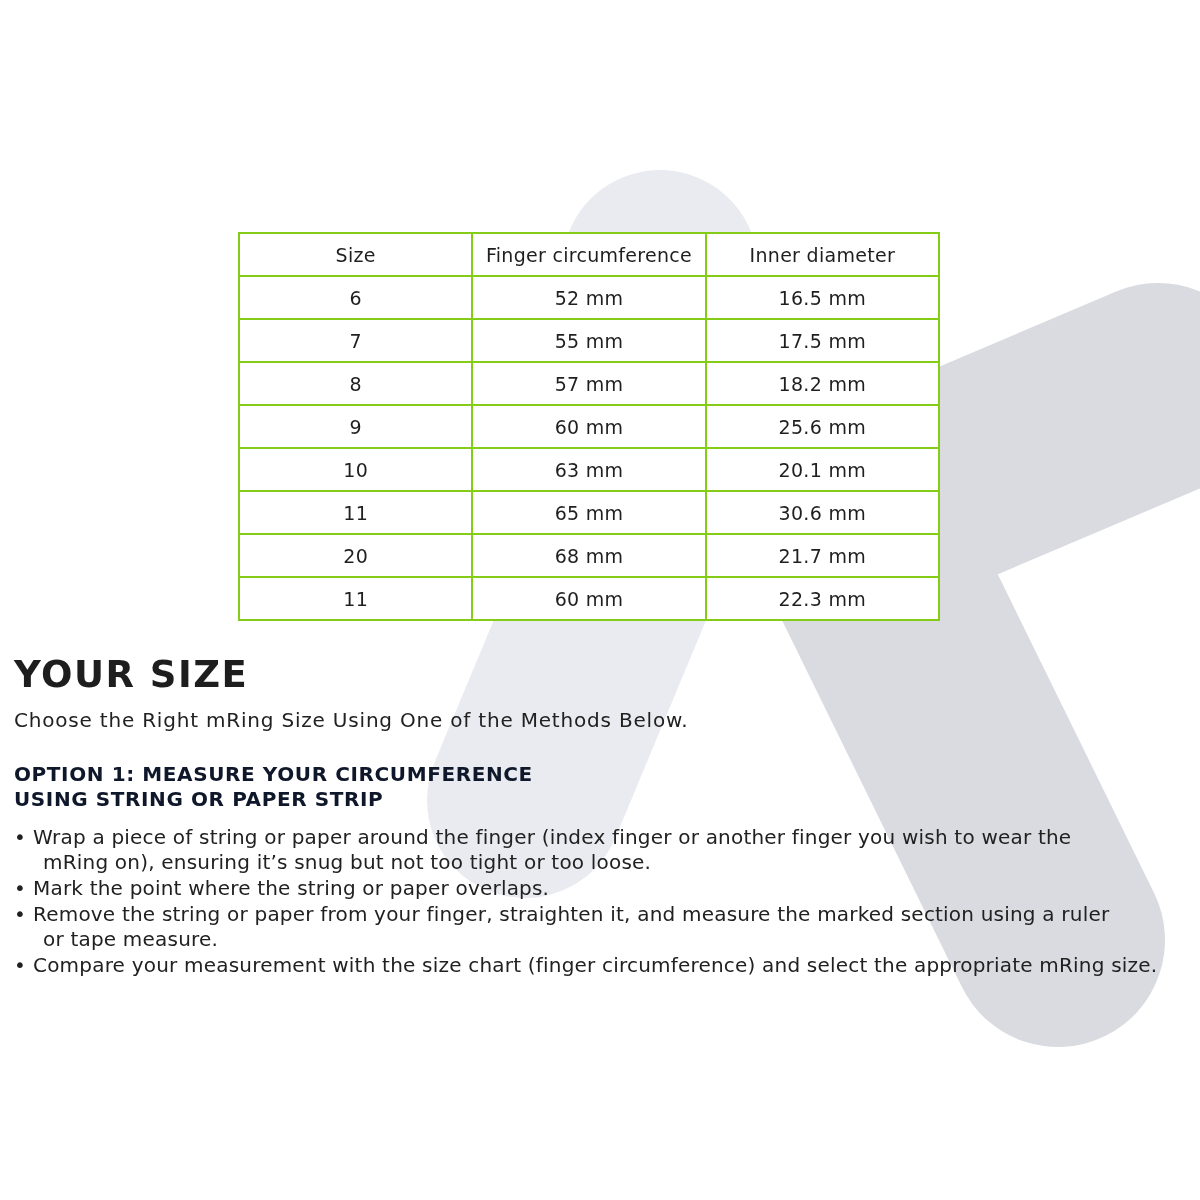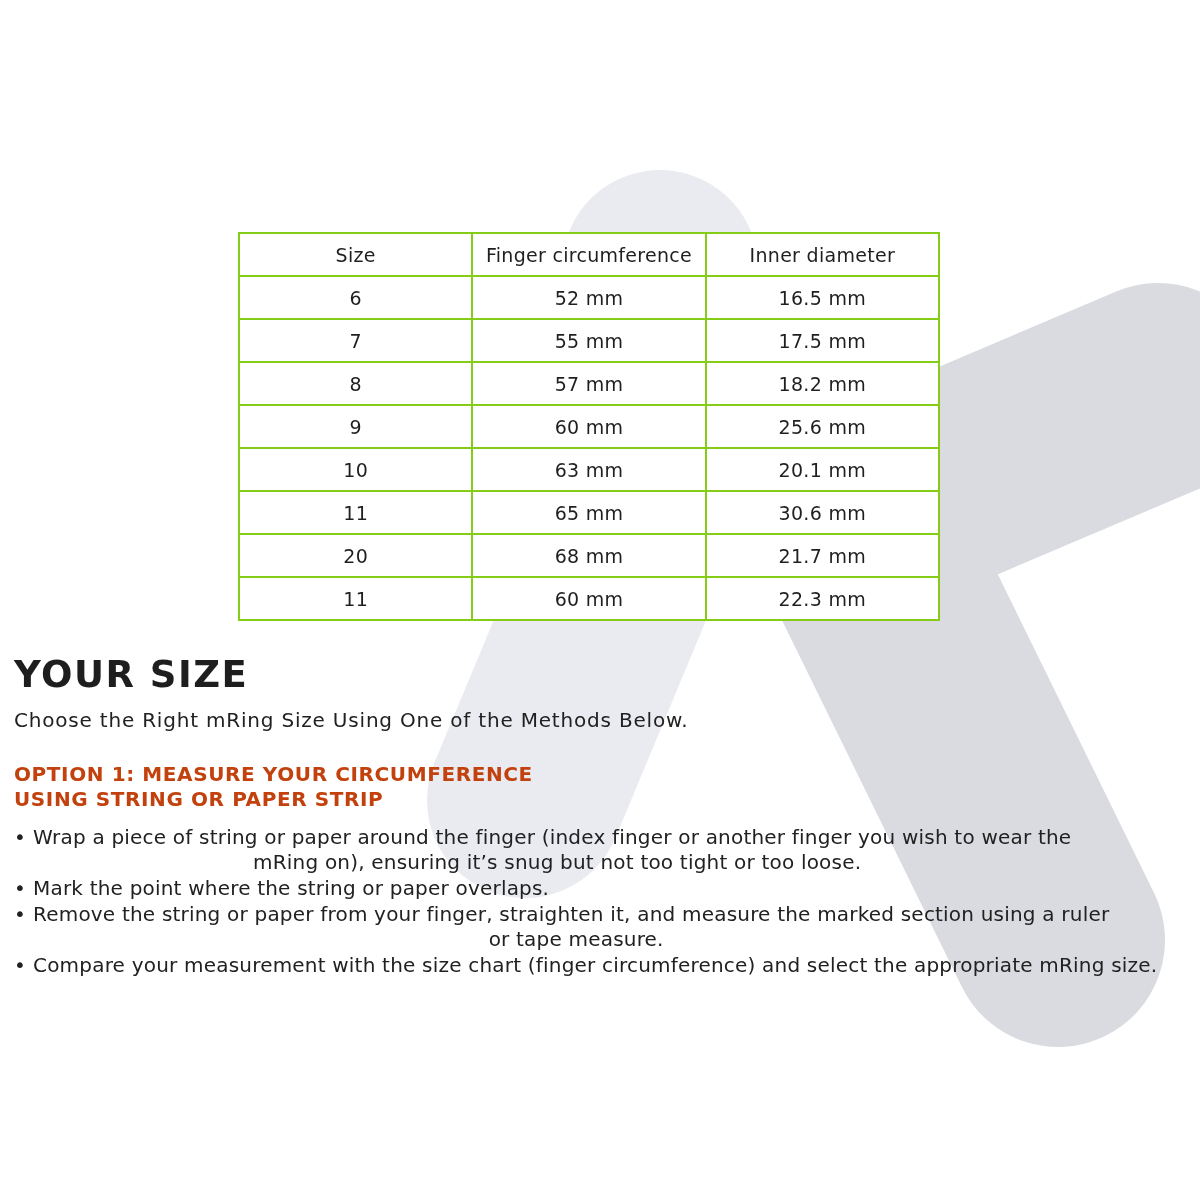--- a/index.html
+++ b/index.html
@@ -22,26 +22,26 @@
   }
   
   .content{position:absolute;left:14px;top:652px;width:1180px;z-index:1;}
   .page-title{
     font-size:37px;font-weight:bold;letter-spacing:1.5px;line-height:46px;
     color:#1e1e1e;margin:0;
   }
   .subtitle{font-size:20px;letter-spacing:.8px;line-height:26px;margin-top:9px;color:#212121;}
   .option-heading{
     font-size:20px;font-weight:bold;letter-spacing:.6px;line-height:25px;
-    margin-top:29px;color:#c2410c;
+    margin-top:29px;color:#0f172a;
   }
   .bullets{margin-top:13px;font-size:20px;letter-spacing:.2px;line-height:25px;color:#212121;}
   .bullet{display:flex;margin-bottom:1px;}
   .bullet .dot{width:19px;flex:0 0 19px;}
-  .bullet .cont{margin-left:10px;text-align:center;}
+  .bullet .cont{margin-left:10px;}
 </style>
 </head>
 <body>
 
 <svg class="watermark" viewBox="0 0 1200 1200" aria-hidden="true">
   <path d="M 660 268 L 650 500 L 525 800" fill="none" stroke-width="196" stroke-linecap="round" stroke-linejoin="round" stroke="#e9ebf1"></path>
   <path d="M 1158 390 L 852 520 L 1058 940" fill="none" stroke-width="214" stroke-linecap="round" stroke-linejoin="round" stroke="#d9dbe0"></path>
 </svg>
 
 <table class="size-table">

